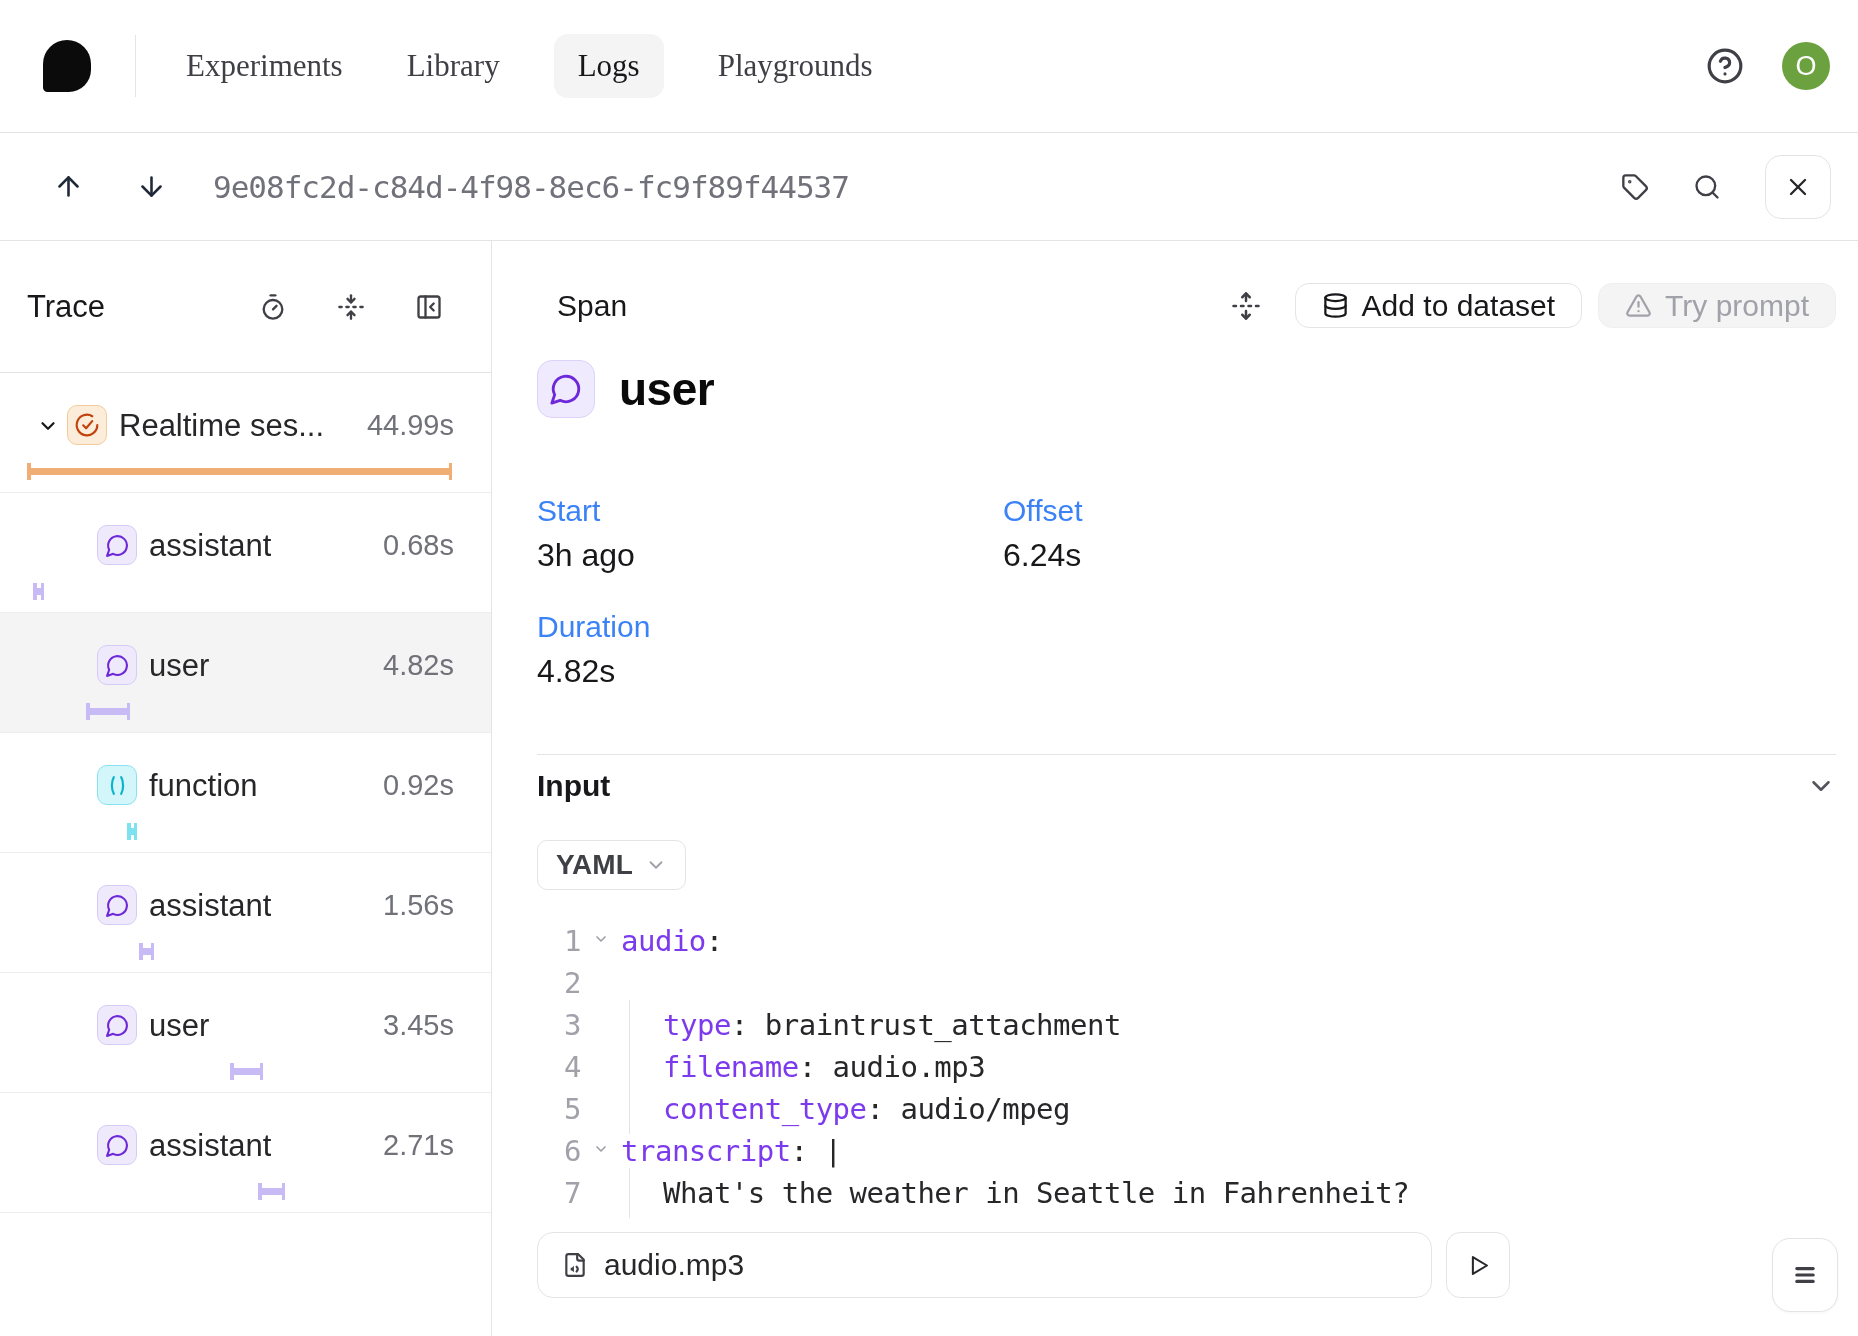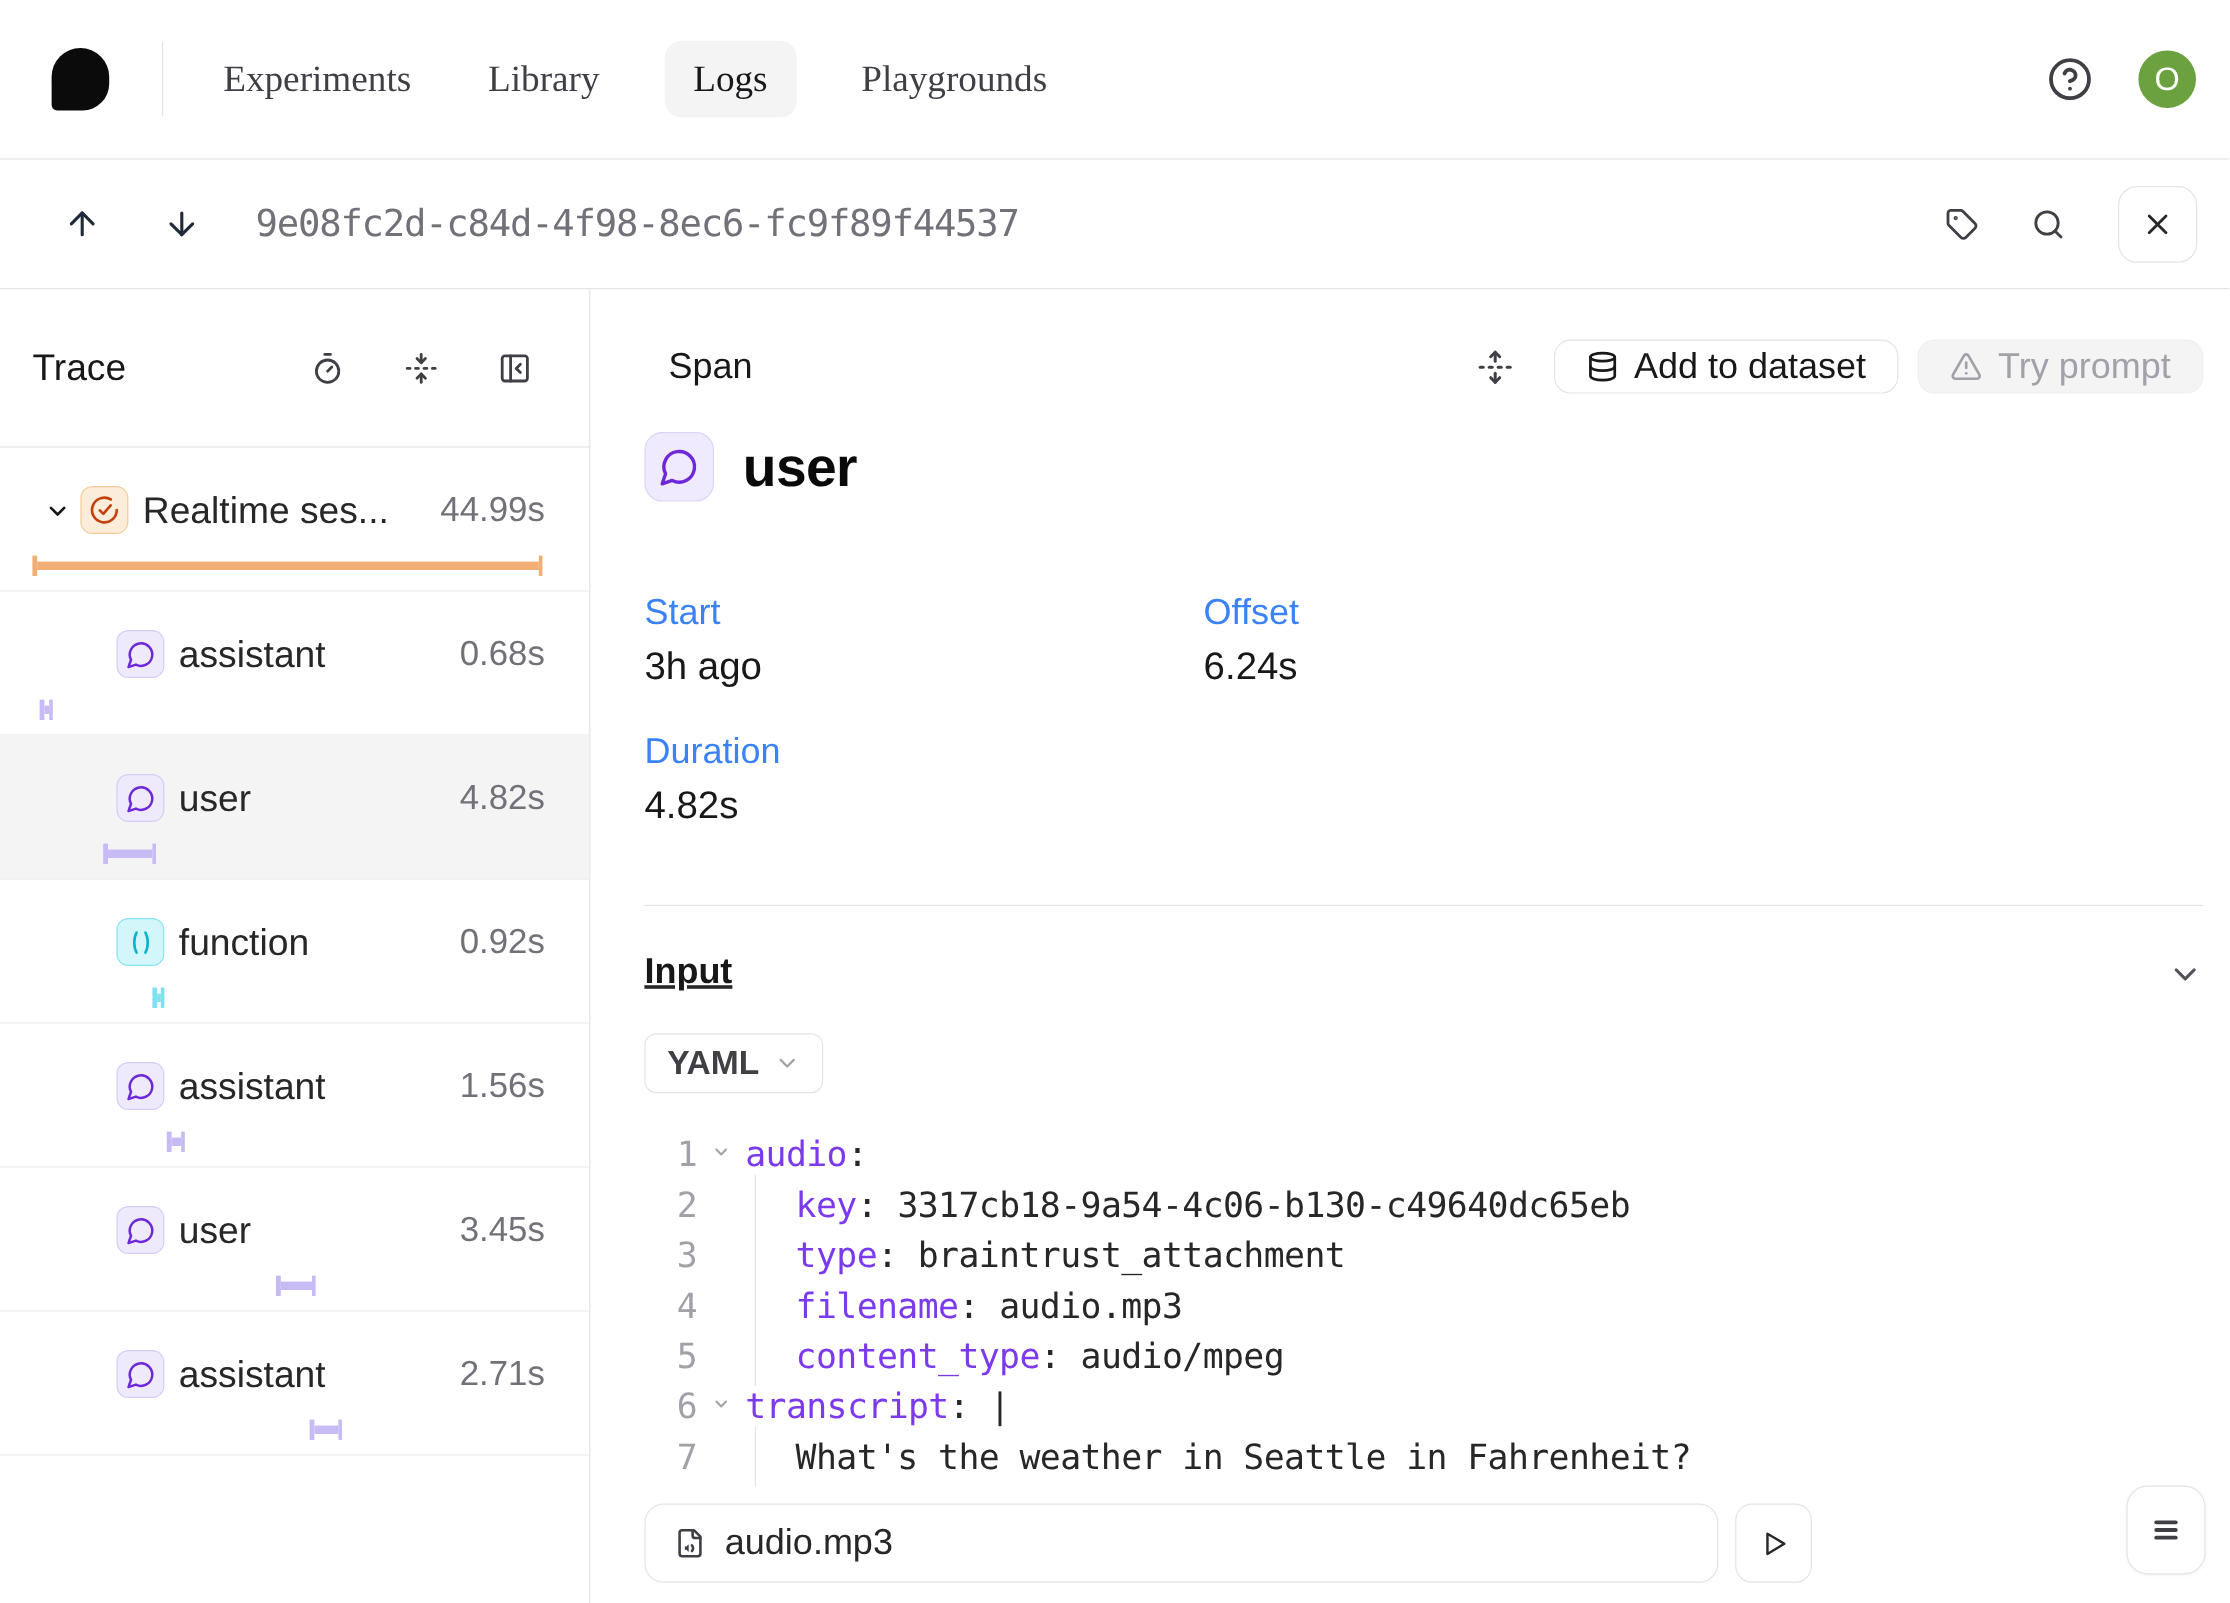--- a/index.html
+++ b/index.html
@@ -70,21 +70,21 @@
   .span-title { margin-top:32px; display:flex; align-items:center; gap:24px; }
   .span-badge { width:58px; height:58px; border-radius:15px; background:#efeafd; border:1.5px solid #ddd2f9;
                 display:flex; align-items:center; justify-content:center; color:#6d28d9; }
   .span-name { font-size:46px; font-weight:700; color:#0a0a0a; letter-spacing:-0.5px; }
 
   .meta { margin-top:76px; display:grid; grid-template-columns:466px auto; row-gap:36px; }
   .meta .label { font-size:30px; color:#3b82f6; }
   .meta .value { font-size:32px; color:#18181b; margin-top:9px; }
 
   .section-divider { margin-top:64px; border-top:1px solid #e4e4e7; }
-  .input-head { margin-top:32px; display:flex; align-items:flex-end; justify-content:space-between; height:40px;text-decoration:underline; }
+  .input-head { margin-top:11px; display:flex; align-items:center; justify-content:space-between; height:40px; }
   .input-title { font-size:30px; font-weight:600; color:#18181b; }
   .input-head .chev { color:#52525b; cursor:pointer; }
 
   .fmt-btn { margin-top:34px; display:inline-flex; align-items:center; gap:12px; height:50px; padding:0 18px;
              border:1.5px solid #e4e4e7; border-radius:10px; background:#fff; font-size:28px; font-weight:600;
              color:#3f3f46; cursor:pointer; }
   .fmt-btn .chev { color:#a1a1aa; }
 
   .code { margin-top:30px; font-family:"DejaVu Sans Mono","Liberation Mono",monospace; font-size:29px; color:#27272a; }
   .cline { display:flex; align-items:flex-start; height:42px; line-height:42px; letter-spacing:-0.5px; }
@@ -394,21 +394,20 @@
           <span class="fold">
               <svg width="16" height="16" viewBox="0 0 24 24" fill="none" stroke="currentColor" stroke-width="2.6" stroke-linecap="round" stroke-linejoin="round">
                 <path d="m6 9 6 6 6-6"></path>
               </svg>
             </span>
           <span class="content"><span class="tok-key">audio</span><span class="tok-sep">:</span></span>
         </div>
         <div class="cline i1">
           <span class="num">2</span>
           <span class="fold"></span>
-          <span class="content"><span class="tok-key">key</span><span class="tok-sep">: </span><span class="tok-val">3317cb18-9a54-4c06-b130-c49640dc65eb</span></span>
         </div>
         <div class="cline i1">
           <span class="num">3</span>
           <span class="fold"></span>
           <span class="content"><span class="tok-key">type</span><span class="tok-sep">: </span><span class="tok-val">braintrust_attachment</span></span>
         </div>
         <div class="cline i1">
           <span class="num">4</span>
           <span class="fold"></span>
           <span class="content"><span class="tok-key">filename</span><span class="tok-sep">: </span><span class="tok-val">audio.mp3</span></span>

